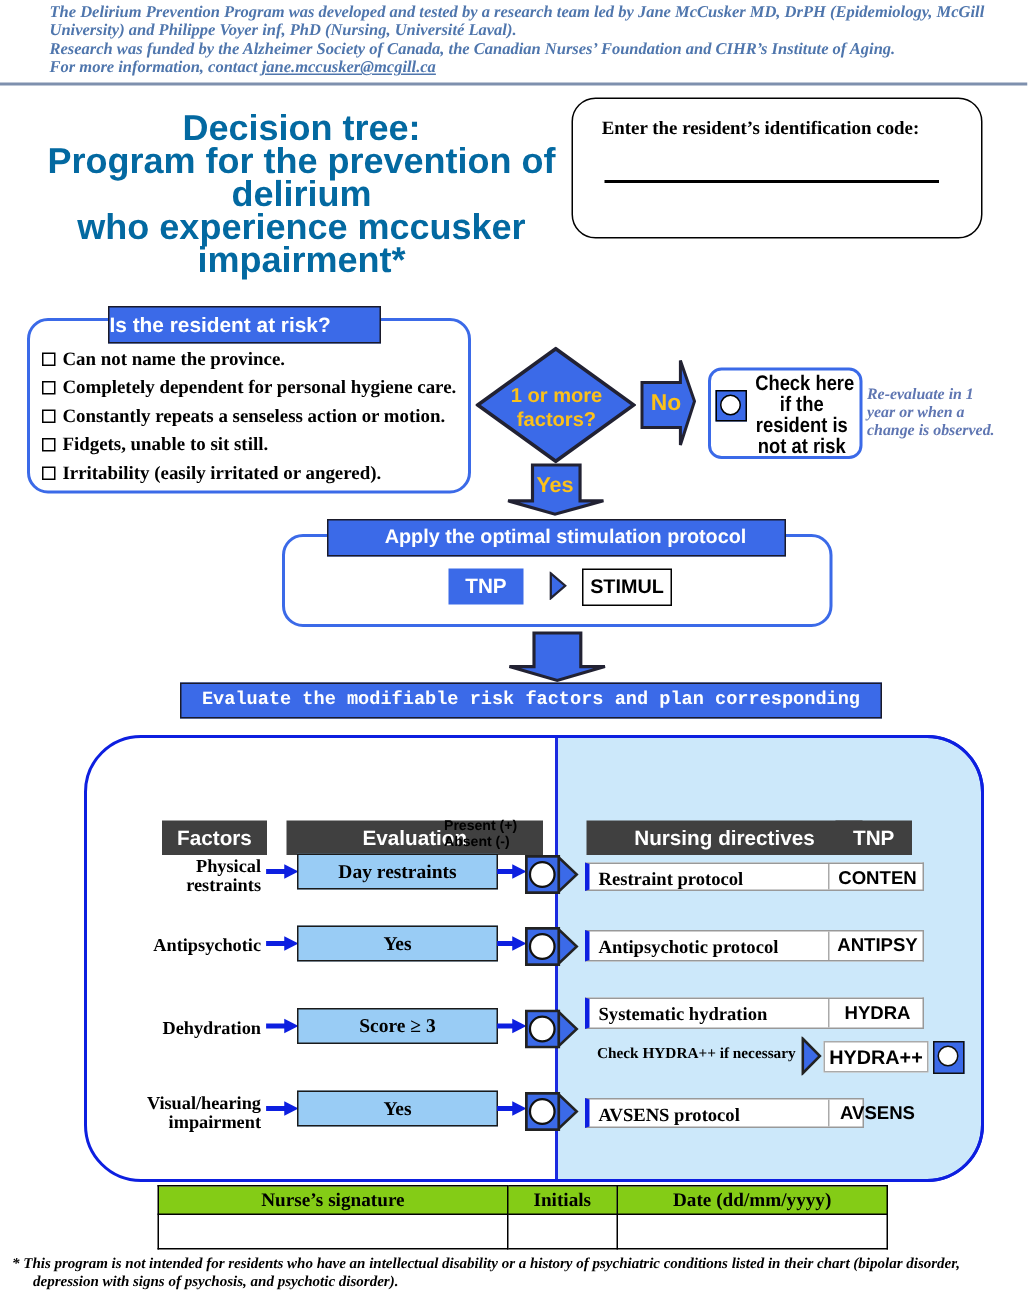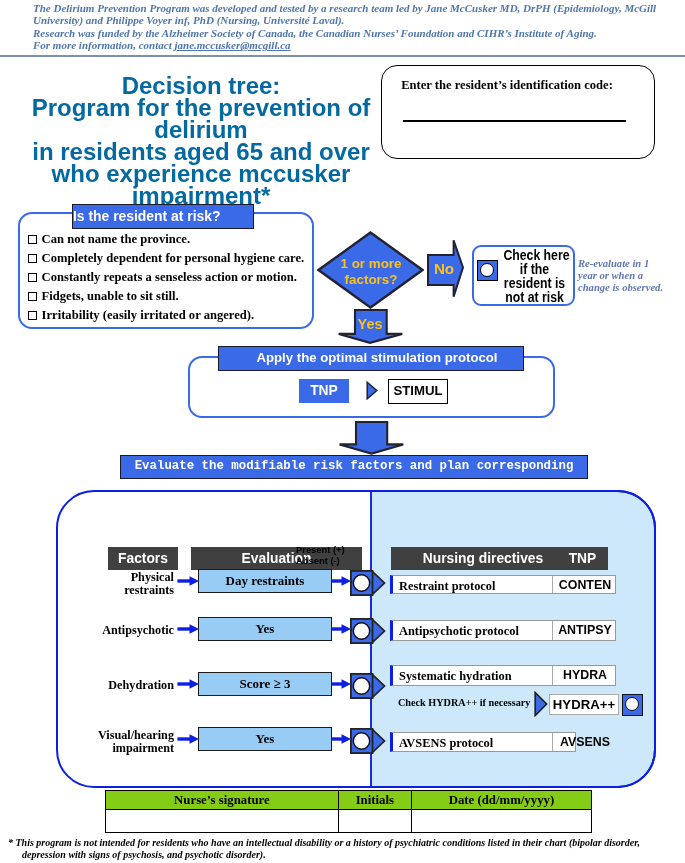--- a/index.html
+++ b/index.html
@@ -140,21 +140,20 @@
   <div>The Delirium Prevention Program was developed and tested by a research team led by Jane McCusker MD, DrPH (Epidemiology, McGill</div>
   <div>University) and Philippe Voyer inf, PhD (Nursing, Université Laval).</div>
   <div>Research was funded by the Alzheimer Society of Canada, the Canadian Nurses’ Foundation and CIHR’s Institute of Aging.</div>
   <div><span>For more information, contact </span><a>jane.mccusker@mcgill.ca</a></div>
 </div>
 <div class="abs" id="hrule"></div>
 
 <div class="abs" id="title">
   <div>Decision tree:</div>
   <div>Program for the prevention of delirium</div>
-  <div>in residents aged 65 and over</div>
   <div>who experience mccusker impairment*</div>
 </div>
 
 <div class="abs" id="idbox"></div>
 <div class="abs" id="idlabel">Enter the resident’s identification code:</div>
 <div class="abs" id="idline"></div>
 
 <div class="abs" id="riskbox"></div>
 <div class="abs" id="riskhdr">
     <span>Is the resident at risk?</span>

